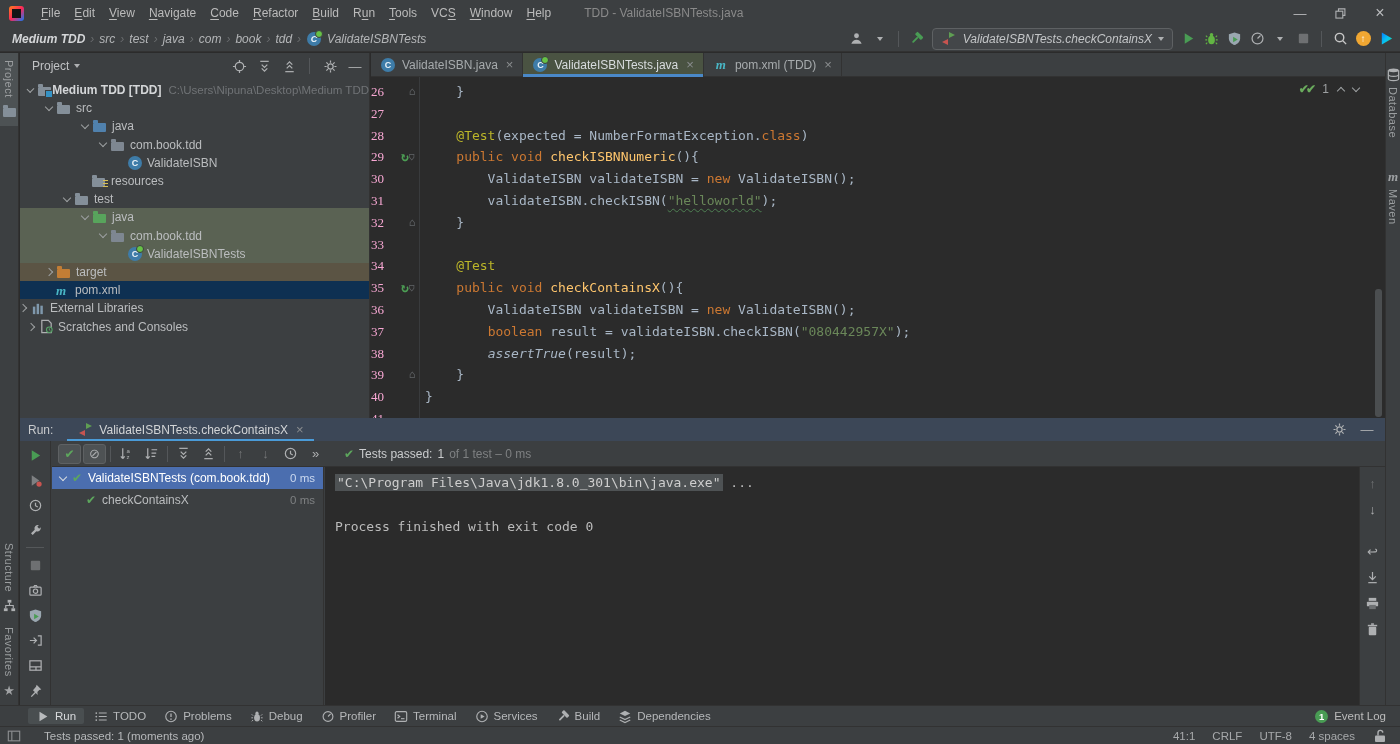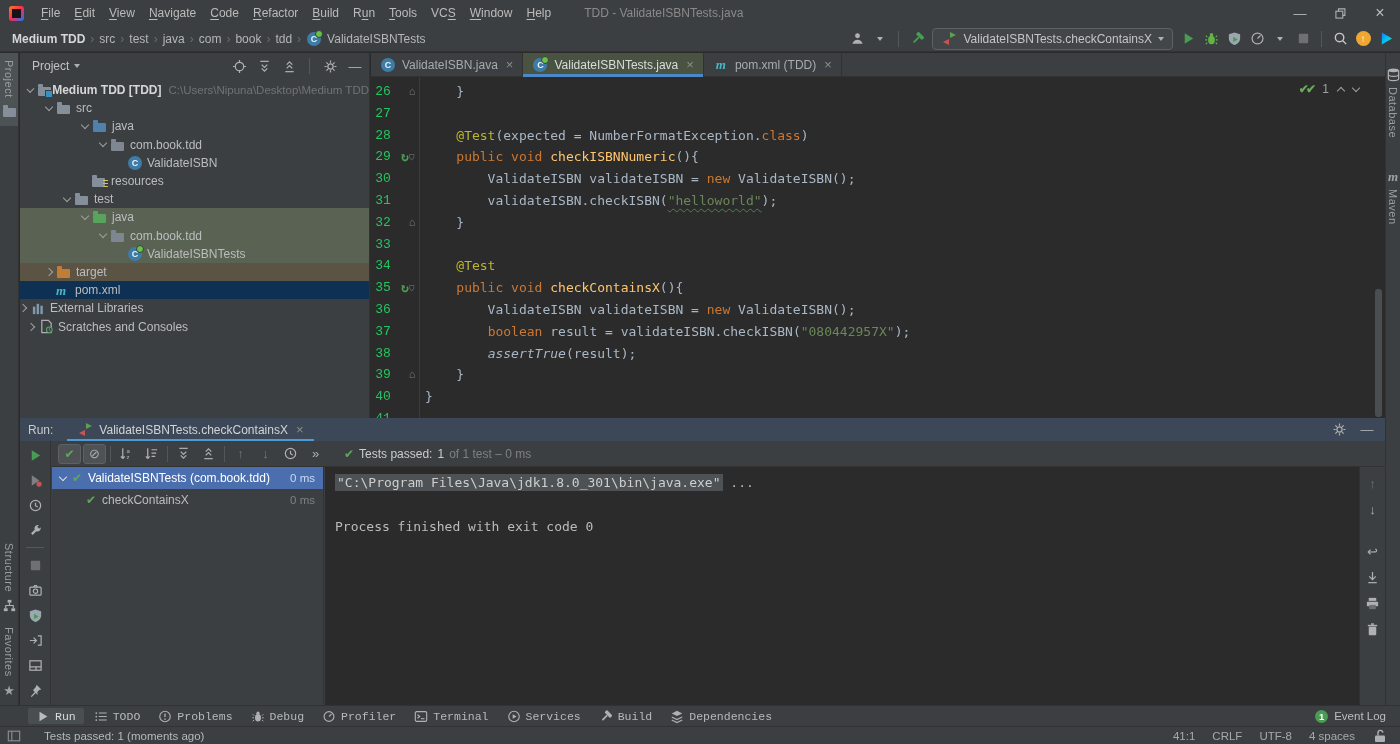--- a/index.html
+++ b/index.html
@@ -12,21 +12,21 @@
   .logo{width:15px;height:15px;border-radius:3px;margin:0 10px 0 9px;position:relative;
         background:linear-gradient(135deg,#FC801D,#FE2857 50%,#0a7bff);}
   .logo:after{content:"";position:absolute;inset:3px;background:#151515;}
   .menu-item{padding:0 7px;color:#BBBBBB;}
   .menu-item u{text-decoration:underline;text-underline-offset:2px;}
   #title{margin-left:26px;color:#8A8A8A;}
   #winctl{margin-left:auto;display:flex;height:26px;}
   .wbtn{width:40px;height:26px;display:flex;align-items:center;justify-content:center;color:#B9BBBD;font-size:13px;}
 
   #navbar{position:absolute;left:0;top:26px;width:1400px;height:26px;background:#3C3F41;
-          border-bottom:1px solid #323232;display:flex;align-items:center;box-sizing:border-box;}
+          border-bottom:1px solid #323232;display:flex;align-items:center;box-sizing:border-box;font-style:italic;}
   #crumbs{display:flex;align-items:center;gap:5px;margin-left:12px;}
   .crumb{color:#B4B6B8;} .crumb.bold{font-weight:bold;color:#D4D6D8;}
   .csep{color:#6A6D6F;font-size:12px;}
   #navright{position:absolute;right:6px;top:0;height:25px;display:flex;align-items:center;gap:7px;}
   .vsep{width:1px;height:16px;background:#54575A;margin:0 3px;display:inline-block;}
   .combo{display:flex;align-items:center;gap:6px;height:20px;border:1px solid #5E6163;border-radius:4px;
          background:#434649;padding:0 8px;color:#C3C5C7;}
   .caret{width:0;height:0;border-left:3.5px solid transparent;border-right:3.5px solid transparent;border-top:4px solid #AEB0B2;display:inline-block;}
   .ic{display:inline-flex;width:16px;height:16px;align-items:center;justify-content:center;font-size:12px;color:#AEB0B2;}
   .ic svg{display:block;}
@@ -77,21 +77,21 @@
   
   #tabs{position:absolute;left:371px;top:53px;width:1014px;height:24px;background:#3C3F41;display:flex;
         border-bottom:1px solid #323232;box-sizing:border-box;}
   .etab{position:relative;display:flex;align-items:center;gap:6px;padding:0 9px;border-right:1px solid #323232;color:#A7ABAD;}
   .etab.active{background:#4A5342;color:#D8DCDE;}
   .etab.active:after{content:"";position:absolute;left:0;right:0;bottom:-1px;height:3px;background:#4A88C7;}
   .tclose{color:#8A8D8F;font-size:13px;margin-left:2px;}
   #editor{position:absolute;left:371px;top:77px;width:1014px;height:341px;background:#2B2B2B;overflow:hidden;}
   #gutterline{position:absolute;left:48px;top:0;bottom:0;width:1px;background:#393B3D;}
   .cline{position:absolute;left:0;right:0;height:21.8px;font-size:13px;line-height:21.8px;}
-  .lnum{position:absolute;left:0;width:24px;text-align:center;color:#22c55e;font-family:Liberation Mono, monospace;}
+  .lnum{position:absolute;left:0;width:24px;text-align:left;color:#f9a8d4;font-family:Liberation Serif, serif;}
   .lrun{position:absolute;left:27px;width:14px;text-align:center;color:#4C9E54;font-weight:bold;font-size:13px;}
   .lfold{position:absolute;left:36px;width:10px;text-align:center;color:#606366;font-size:11px;}
   .lfold.start{transform:rotate(180deg);}
   .lcode{position:absolute;left:54px;white-space:pre;font-family:"DejaVu Sans Mono",monospace;}
   .tok-p{color:#A9B7C6;} .tok-k{color:#CC7832;} .tok-a{color:#BBB529;} .tok-m{color:#FFC66D;}
   .tok-s{color:#6A8759;} .tok-i{color:#A9B7C6;font-style:italic;}
   .tok-sw{color:#6A8759;text-decoration:underline wavy #4E8052 1px;text-underline-offset:3px;}
   #inspect{position:absolute;top:5px;right:26px;display:flex;align-items:center;gap:9px;color:#9DA0A2;}
   #inspect .tick{color:#6AAB5D;font-weight:bold;font-size:12px;letter-spacing:-3px;}
   #sbthumb{position:absolute;right:3px;top:212px;width:7px;height:128px;background:#4B4E50;border-radius:3px;}
@@ -760,21 +760,21 @@
           <svg width="15" height="15" viewBox="0 0 16 16">
             <rect x="4" y="5" width="8" height="9" rx="1" fill="#AEB0B2"></rect>
             <rect x="3" y="3" width="10" height="1.6" fill="#AEB0B2"></rect>
             <rect x="6.5" y="1.4" width="3" height="1.6" fill="#AEB0B2"></rect>
           </svg>
         </span>
       </div>
   </div>
 
   <div id="bottombar">
-    <span id="bitems" style="display:flex;align-items:flex-end;font-family:Liberation Mono, monospace;">
+    <span id="bitems" style="display:flex;align-items:flex-end;">
         <span class="bitem active">
           <span class="ic">
             <svg width="15" height="15" viewBox="0 0 16 16">
               <path d="M4 2.5 L13 8 L4 13.5 Z" fill="#B9BBBD"></path>
             </svg>
           </span>
           <span>Run</span>
         </span>
         <span class="bitem">
           <span class="ic">

